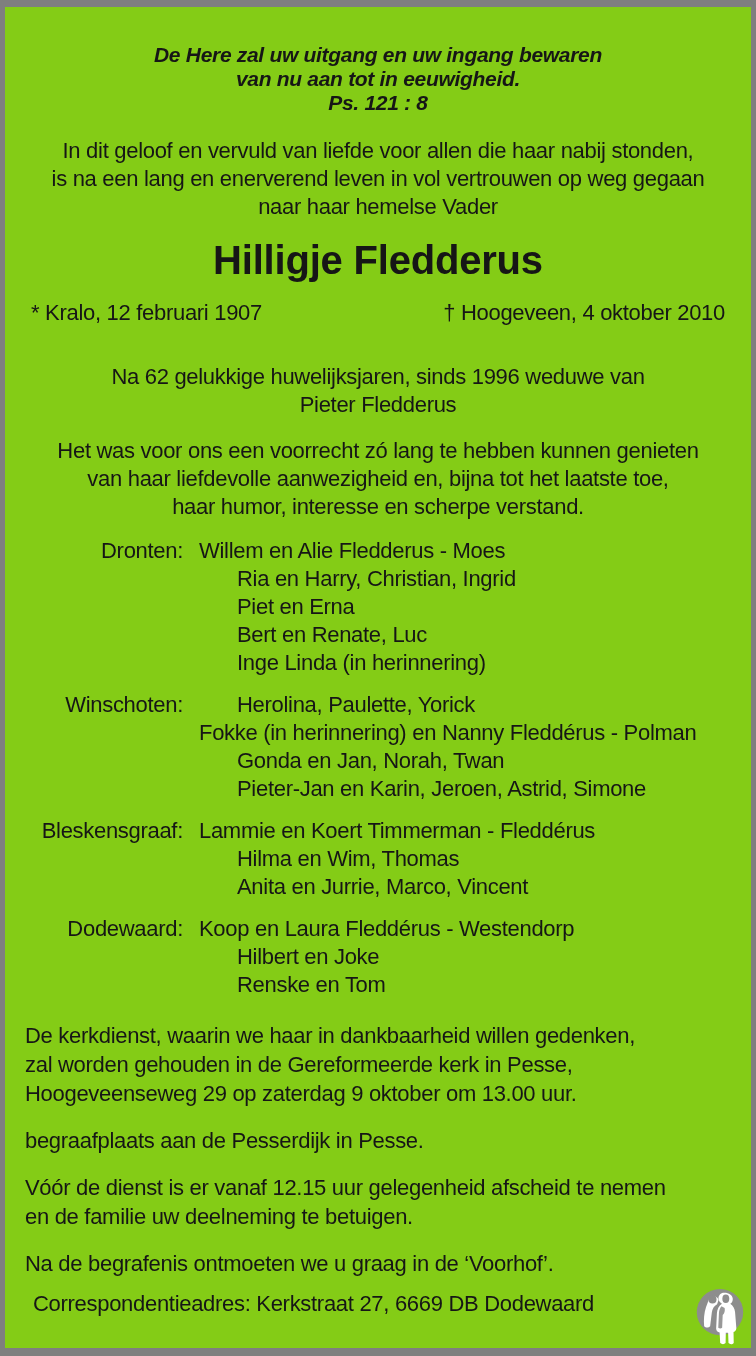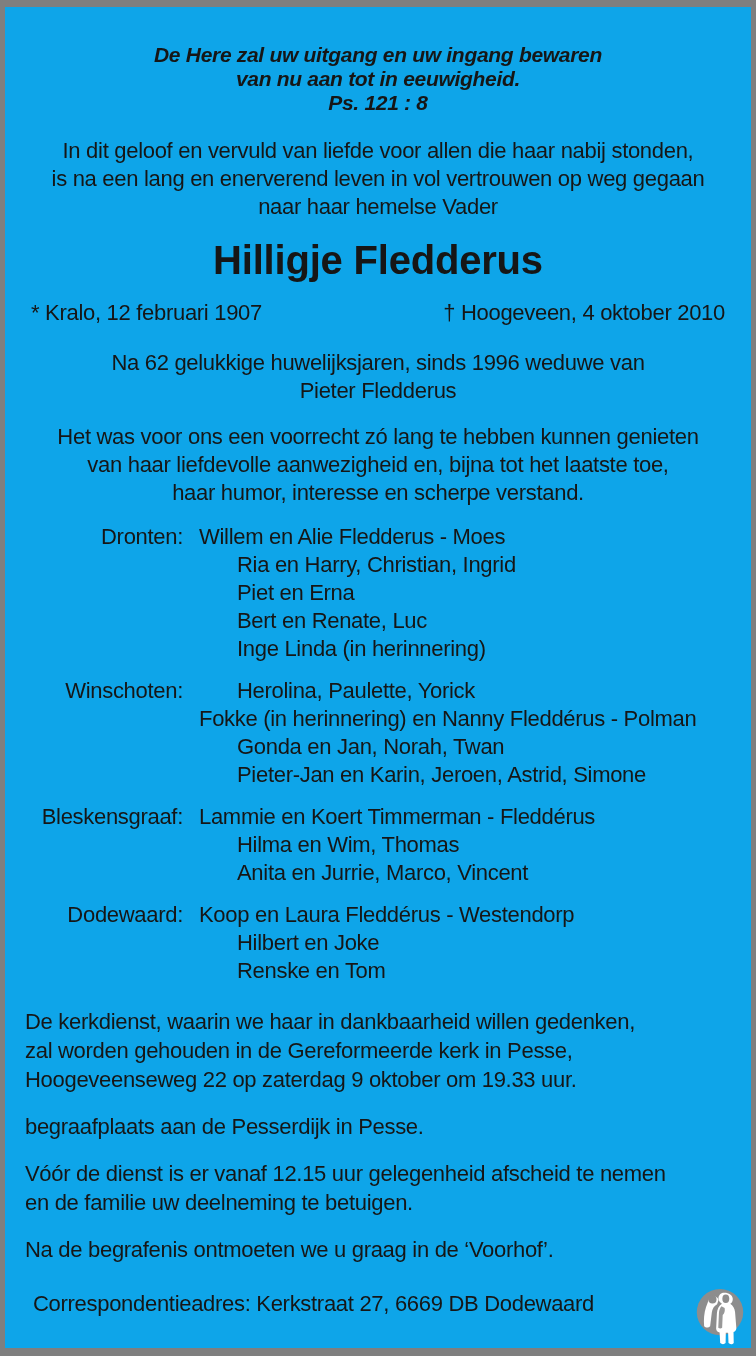--- a/index.html
+++ b/index.html
@@ -1,38 +1,38 @@
 <!DOCTYPE html>
 <html style="--border: #7f7f7f; --logo: #8d8d8d; --text: #161616;"><head>
 <meta charset="utf-8">
 <style>
   :root { --border:#7f7f7f; --logo:#8d8d8d; --text:#161616; }
   * { box-sizing: border-box; }
   html,body { margin:0; padding:0; background:#fff; }
   .page {
     position: relative;
     width: 756px; height: 1356px;
-    background: #0ea5e9;
+    background: #84cc16;
     border: 5px solid var(--border);
     border-top-width: 7px;
     border-bottom-width: 8px;
     padding: 36px 20px 0;
     font-family: "Liberation Sans", sans-serif;
     font-size: 22px;
     letter-spacing: -0.3px;
     color: var(--text);
     overflow: hidden;
   }
   .center { text-align: center; }
   .nowrap div { white-space: nowrap; }
   .scripture { font-style: italic; font-weight: bold; font-size: 21px; line-height: 24px; }
   .intro { margin-top: 22px; line-height: 28px; }
   .deceased-name { margin-top: 22px; font-size: 40px; font-weight: bold; line-height: 34px; letter-spacing: -0.2px; }
   .dates { display: flex; justify-content: space-between; margin-top: 22px; line-height: 28px; padding: 0 6px; }
-  .marriage { margin-top: 22px; line-height: 28px; }
+  .marriage { margin-top: 36px; line-height: 28px; }
   .tribute { margin-top: 18px; line-height: 28px; }
   .family { margin-top: 16px; }
   .family-group { display: grid; grid-template-columns: 158px 1fr; column-gap: 16px; margin-bottom: 14px; }
   .family-place { text-align: right; line-height: 28px; }
   .family-members { line-height: 28px; }
   .member-line { white-space: nowrap; }
   .member-line.cont { padding-left: 38px; }
   .kids { }
   .closing { margin-top: 22px; line-height: 29px; }
   .closing .para { margin-bottom: 18px; }
@@ -117,21 +117,21 @@
         <div class="member-line cont"><span>Renske en Tom</span><span class="kids"></span></div>
       </div>
     </div>
 
   </div>
 
   <div class="closing">
     <div class="para">
       <div>De kerkdienst, waarin we haar in dankbaarheid willen gedenken,</div>
       <div>zal worden gehouden in de Gereformeerde kerk in Pesse,</div>
-      <div>Hoogeveenseweg 22 op zaterdag 9 oktober om 19.33 uur.</div>
+      <div>Hoogeveenseweg 29 op zaterdag 9 oktober om 13.00 uur.</div>
     </div>
     <div class="para">
       <div>begraafplaats aan de Pesserdijk in Pesse.</div>
     </div>
     <div class="para">
       <div>Vóór de dienst is er vanaf 12.15 uur gelegenheid afscheid te nemen</div>
       <div>en de familie uw deelneming te betuigen.</div>
     </div>
     <div class="para">
       <div>Na de begrafenis ontmoeten we u graag in de ‘Voorhof’.</div>

